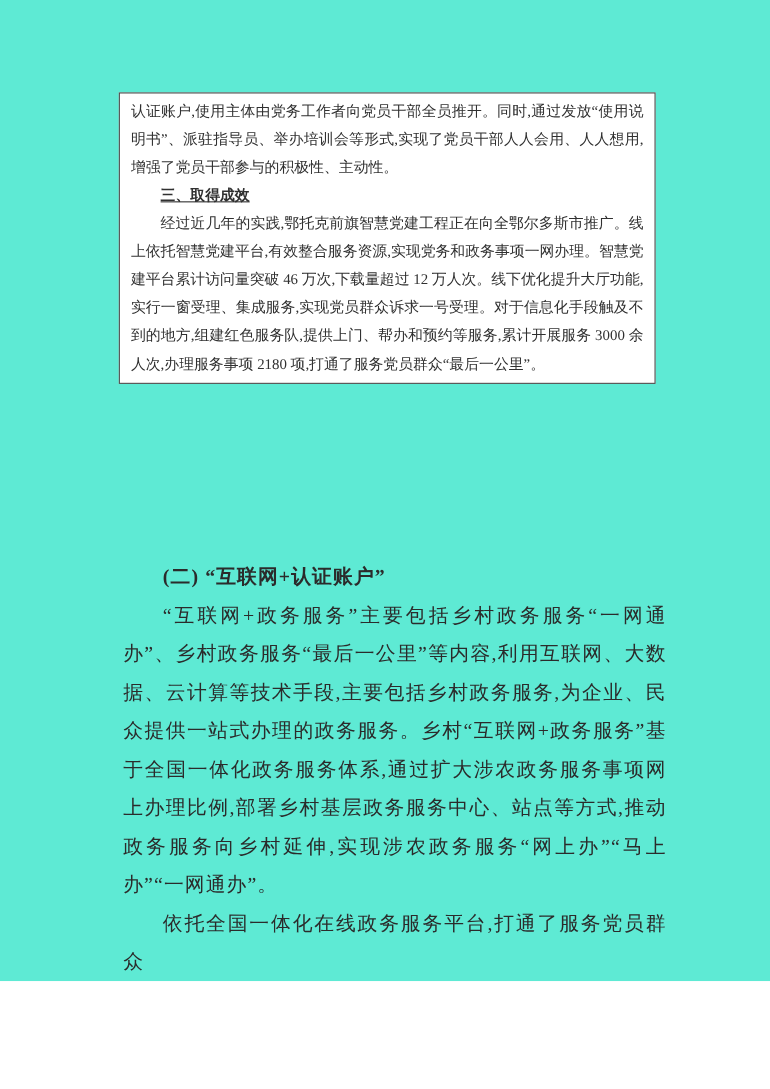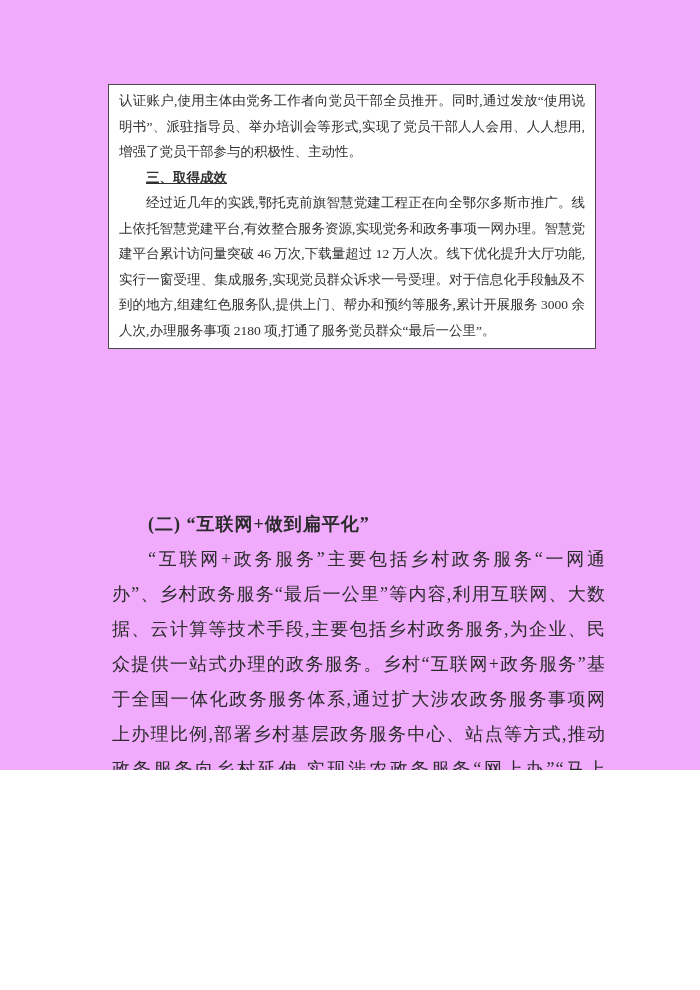--- a/index.html
+++ b/index.html
@@ -3,22 +3,22 @@
 <meta charset="utf-8">
 <style>
   html, body {
     margin: 0;
     padding: 0;
     background: #ffffff;
   }
   .page {
     position: relative;
     width: 700px;
-    height: 770px;
-    background: #f0abfc;
+    height: 892px;
+    background: #5eead4;
     overflow: hidden;
     font-family: "Liberation Serif", "DejaVu Serif", serif;
     color: #2b2b2b;
   }
   
   .callout-box {
     position: absolute;
     left: 108px;
     top: 84px;
     width: 488px;
@@ -78,20 +78,20 @@
 
 <div class="page">
 
   <div class="callout-box">
     <p>认证账户,使用主体由党务工作者向党员干部全员推开。同时,通过发放“使用说明书”、派驻指导员、举办培训会等形式,实现了党员干部人人会用、人人想用,增强了党员干部参与的积极性、主动性。</p>
     <p class="indent bold">三、取得成效</p>
     <p class="indent">经过近几年的实践,鄂托克前旗智慧党建工程正在向全鄂尔多斯市推广。线上依托智慧党建平台,有效整合服务资源,实现党务和政务事项一网办理。智慧党建平台累计访问量突破 46 万次,下载量超过 12 万人次。线下优化提升大厅功能,实行一窗受理、集成服务,实现党员群众诉求一号受理。对于信息化手段触及不到的地方,组建红色服务队,提供上门、帮办和预约等服务,累计开展服务 3000 余人次,办理服务事项 2180 项,打通了服务党员群众“最后一公里”。</p>
   </div>
 
   <div class="body-text">
-    <p class="section-heading">(二) “互联网+做到扁平化”</p>
+    <p class="section-heading">(二) “互联网+认证账户”</p>
     <p>“互联网+政务服务”主要包括乡村政务服务“一网通办”、乡村政务服务“最后一公里”等内容,利用互联网、大数据、云计算等技术手段,主要包括乡村政务服务,为企业、民众提供一站式办理的政务服务。乡村“互联网+政务服务”基于全国一体化政务服务体系,通过扩大涉农政务服务事项网上办理比例,部署乡村基层政务服务中心、站点等方式,推动政务服务向乡村延伸,实现涉农政务服务“网上办”“马上办”“一网通办”。</p>
     <p>依托全国一体化在线政务服务平台,打通了服务党员群众</p>
   </div>
 
   <div class="page-footer">75</div>
 
 </div>
 
 </body></html>

